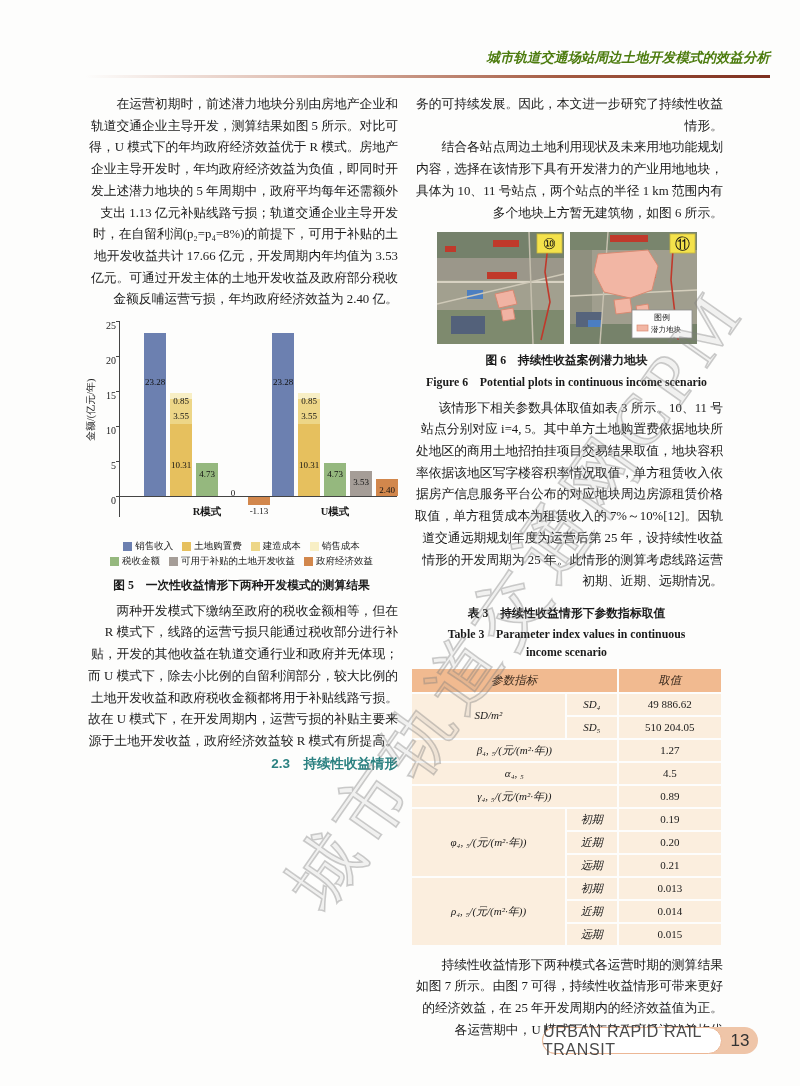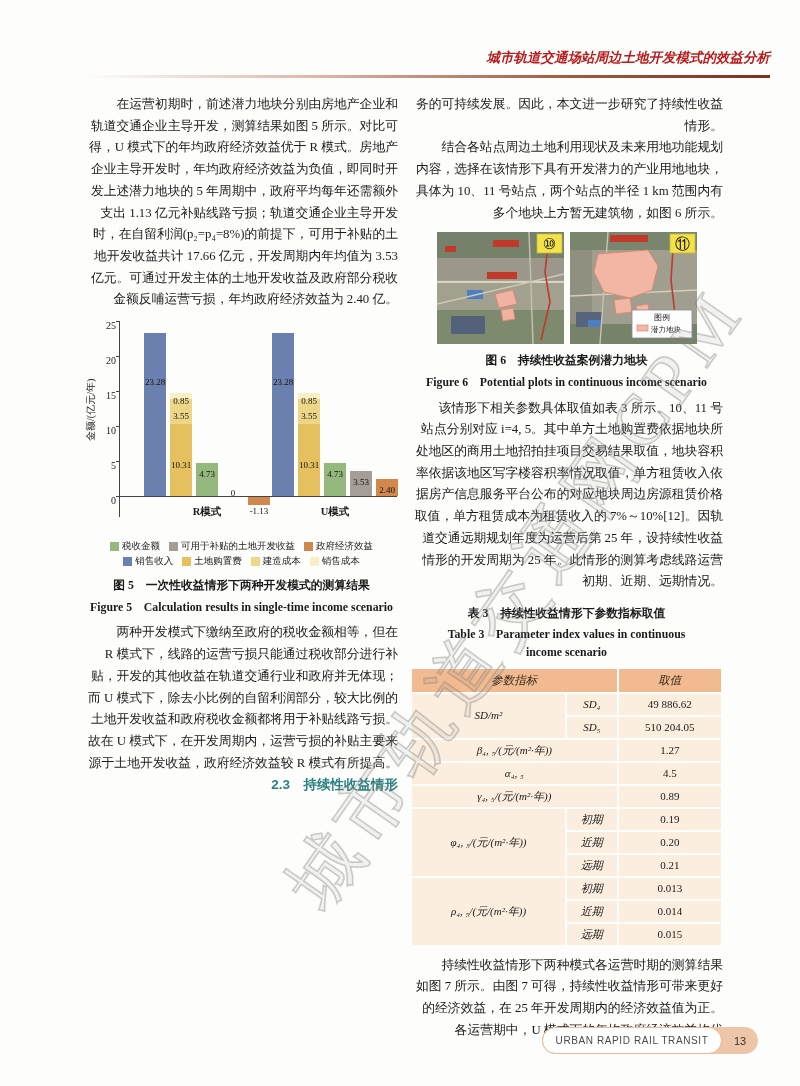--- a/index.html
+++ b/index.html
@@ -5,21 +5,21 @@
   * { margin:0; padding:0; box-sizing:border-box; }
   html,body { background:#e8e8e8; }
   .page {
     position:relative; width:800px; height:1086px; margin:0 auto;
     background:#fdfdfc; overflow:hidden;
     font-family:"Liberation Serif","DejaVu Serif",serif; color:#1a1a1a;
   }
   
   .running-title {
     position:absolute; top:49px; right:30px;
-    font-size:13.5px; font-style:italic; font-weight:700; color:#b91c1c;
+    font-size:13.5px; font-style:italic; font-weight:700; color:#4d7c0f;
     font-family:"Liberation Sans","DejaVu Sans",sans-serif;
   }
   .header-rule {
     position:absolute; top:75px; left:85px; right:30px; height:3px;
     background:linear-gradient(to right, rgba(170,90,65,0) 0%, rgba(190,120,95,.55) 35%, #a35a41 70%, #7d2f1f 100%);
   }
   
   .col { position:absolute; top:94px; width:313px; font-size:12.8px; line-height:21.7px; text-align:justify; }
   .col-left  { left:85px; }
   .col-right { left:410px; }
@@ -65,26 +65,26 @@
   td.sub { font-style:italic; }
   td.val { font-style:normal; }
   
   .footer-pill { position:absolute; top:1027px; right:42px; width:216px; height:27px;
                  background:#efc5a8; border-radius:14px; }
   .footer-pill-label {
     position:absolute; left:0; top:0; height:27px; width:180px; background:#fff;
     border:1.5px solid #ecb795; border-radius:14px;
     display:flex; align-items:center; justify-content:center;
     font-family:"Liberation Sans","DejaVu Sans",sans-serif;
-    font-size:10px; letter-spacing:.6px; color:#4a4a4a;
+    font-size:16px; letter-spacing:.6px; color:#4a4a4a;
   }
   .footer-pill-page {
     position:absolute; right:0; top:0; width:36px; height:27px;
     display:flex; align-items:center; justify-content:center;
-    font-family:"Liberation Sans","DejaVu Sans",sans-serif; font-size:11px; color:#333;text-align:center;
+    font-family:"Liberation Sans","DejaVu Sans",sans-serif; font-size:17px; color:#333;text-align:center;
   }
   
   .watermark {
     position:absolute; left:150px; top:558px; width:720px; height:92px;
     transform:rotate(-55deg); pointer-events:none; z-index:6;
     font-size:72px; letter-spacing:8px; text-align:center; white-space:nowrap;
     color:rgba(140,140,140,0.10);
     -webkit-text-stroke:1.6px rgba(125,125,125,0.38);
     font-family:"Liberation Serif","DejaVu Serif",serif;
   }
@@ -146,53 +146,52 @@
             <div class="bar" style="left: 230px; width: 22px; top: 150.29px; height: 24.71px; background: rgb(165, 157, 151);"></div>
             <div class="blabel" style="left: 224px; top: 151.29px;">3.53</div>
             <div class="bar" style="left: 256px; width: 22px; top: 158.2px; height: 16.8px; background: rgb(210, 135, 76);"></div>
             <div class="blabel" style="left: 250px; top: 159.2px;">2.40</div>
             <div class="xlab" style="left: 180px;">U模式</div>
           </div>
       </div>
       <div class="legend" id="chart-legend">
           <div class="legend-row">
             <span class="legend-item">
+              <span class="sw" style="background: rgb(108, 128, 176);"></span>
+              <span>销售收入</span>
+            </span>
+            <span class="legend-item">
+              <span class="sw" style="background: rgb(230, 192, 94);"></span>
+              <span>土地购置费</span>
+            </span>
+            <span class="legend-item">
+              <span class="sw" style="background: rgb(237, 214, 135);"></span>
+              <span>建造成本</span>
+            </span>
+            <span class="legend-item">
+              <span class="sw" style="background: rgb(248, 239, 197);"></span>
+              <span>销售成本</span>
+            </span>
+          </div>
+          <div class="legend-row">
+            <span class="legend-item">
               <span class="sw" style="background: rgb(149, 184, 126);"></span>
               <span>税收金额</span>
             </span>
             <span class="legend-item">
               <span class="sw" style="background: rgb(165, 157, 151);"></span>
               <span>可用于补贴的土地开发收益</span>
             </span>
             <span class="legend-item">
               <span class="sw" style="background: rgb(210, 135, 76);"></span>
               <span>政府经济效益</span>
-            </span>
-          </div>
-          <div class="legend-row">
-            <span class="legend-item">
-              <span class="sw" style="background: rgb(108, 128, 176);"></span>
-              <span>销售收入</span>
-            </span>
-            <span class="legend-item">
-              <span class="sw" style="background: rgb(230, 192, 94);"></span>
-              <span>土地购置费</span>
-            </span>
-            <span class="legend-item">
-              <span class="sw" style="background: rgb(237, 214, 135);"></span>
-              <span>建造成本</span>
-            </span>
-            <span class="legend-item">
-              <span class="sw" style="background: rgb(248, 239, 197);"></span>
-              <span>销售成本</span>
             </span>
           </div>
         </div>
       <div class="cap-zh">图 5　一次性收益情形下两种开发模式的测算结果</div>
-      <div class="cap-en">Figure 5　Calculation results in single-time income scenario</div>
     </div>
 
     <p class="para indent">两种开发模式下缴纳至政府的税收金额相等，但在 R 模式下，线路的运营亏损只能通过税收部分进行补贴，开发的其他收益在轨道交通行业和政府并无体现；而 U 模式下，除去小比例的自留利润部分，较大比例的土地开发收益和政府税收金额都将用于补贴线路亏损。故在 U 模式下，在开发周期内，运营亏损的补贴主要来源于土地开发收益，政府经济效益较 R 模式有所提高。</p>
     <p class="para sec-head">2.3　持续性收益情形</p>
   </div>
 
   <div class="col col-right">
     <p class="para">务的可持续发展。因此，本文进一步研究了持续性收益情形。</p>
     <p class="para indent">结合各站点周边土地利用现状及未来用地功能规划内容，选择在该情形下具有开发潜力的产业用地地块，具体为 10、11 号站点，两个站点的半径 1 km 范围内有多个地块上方暂无建筑物，如图 6 所示。</p>
 

